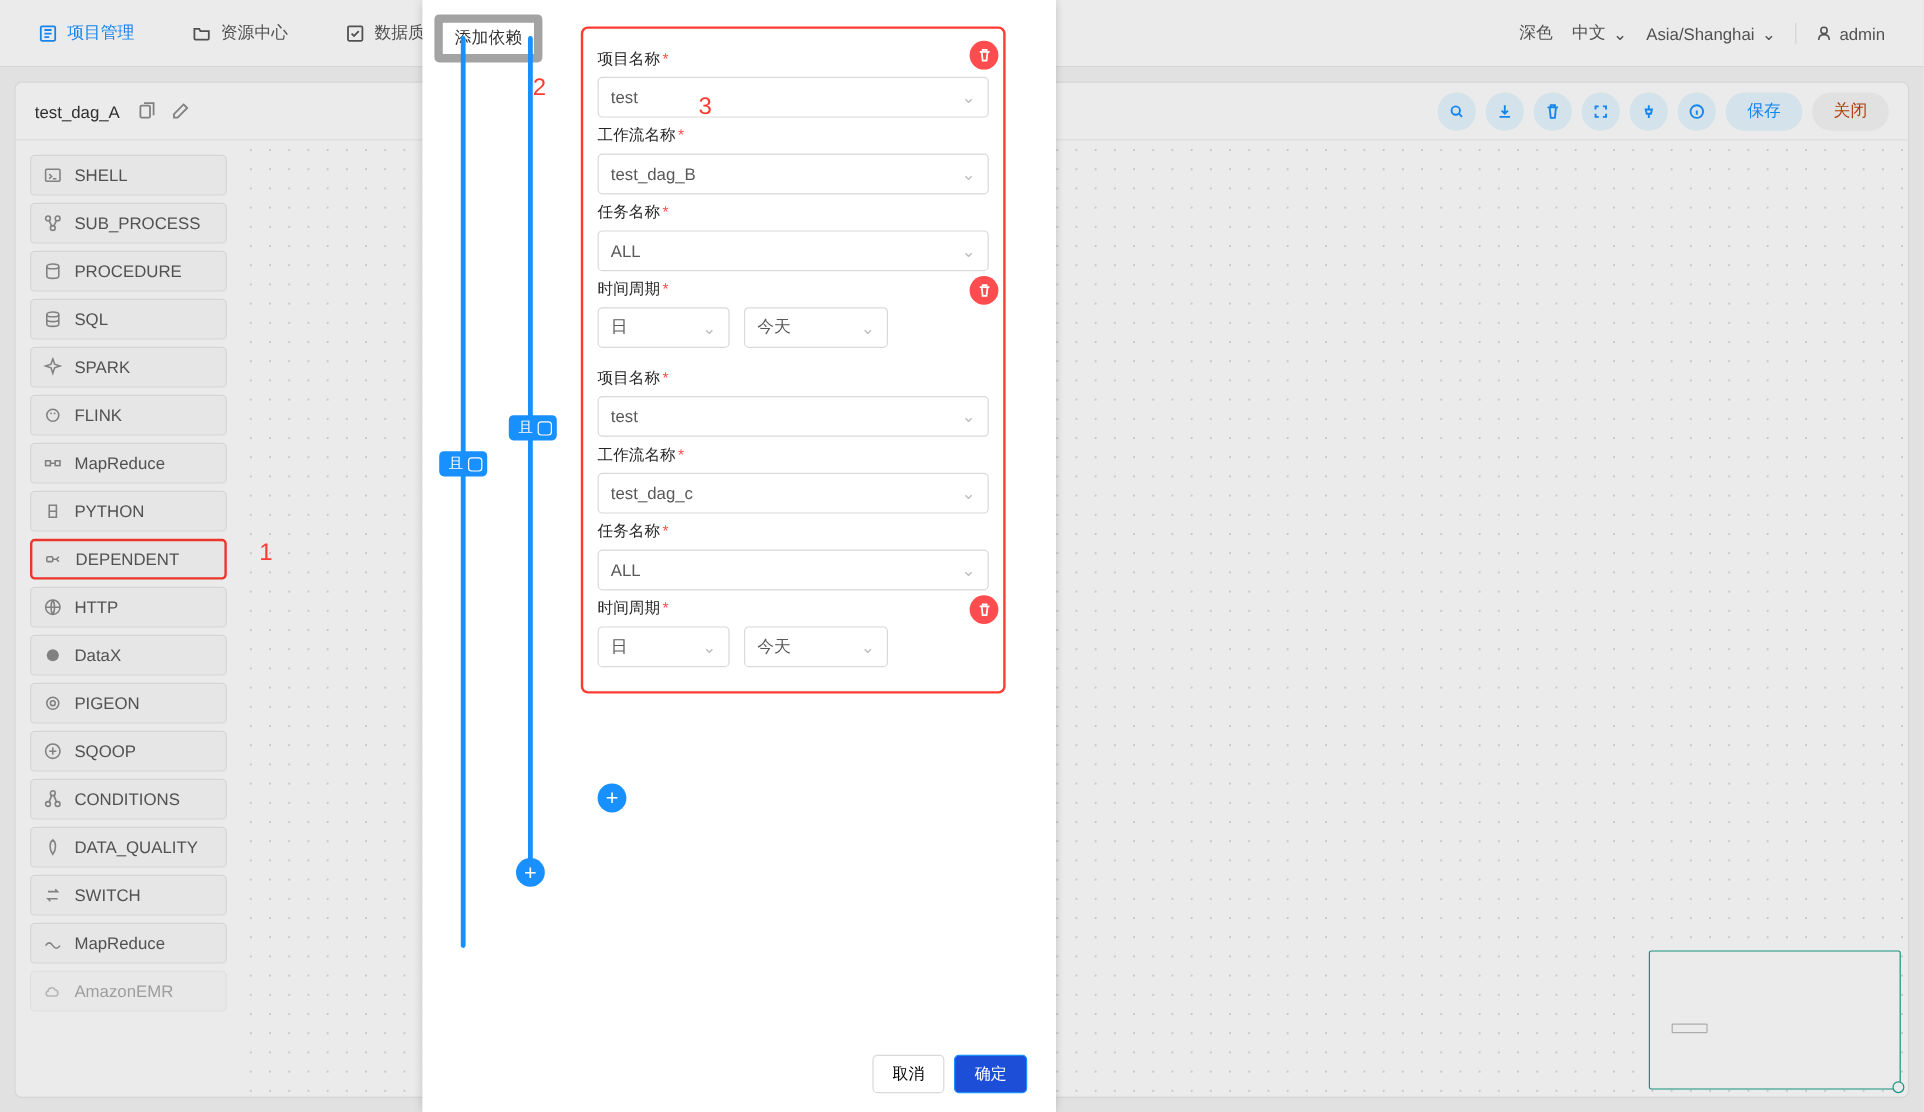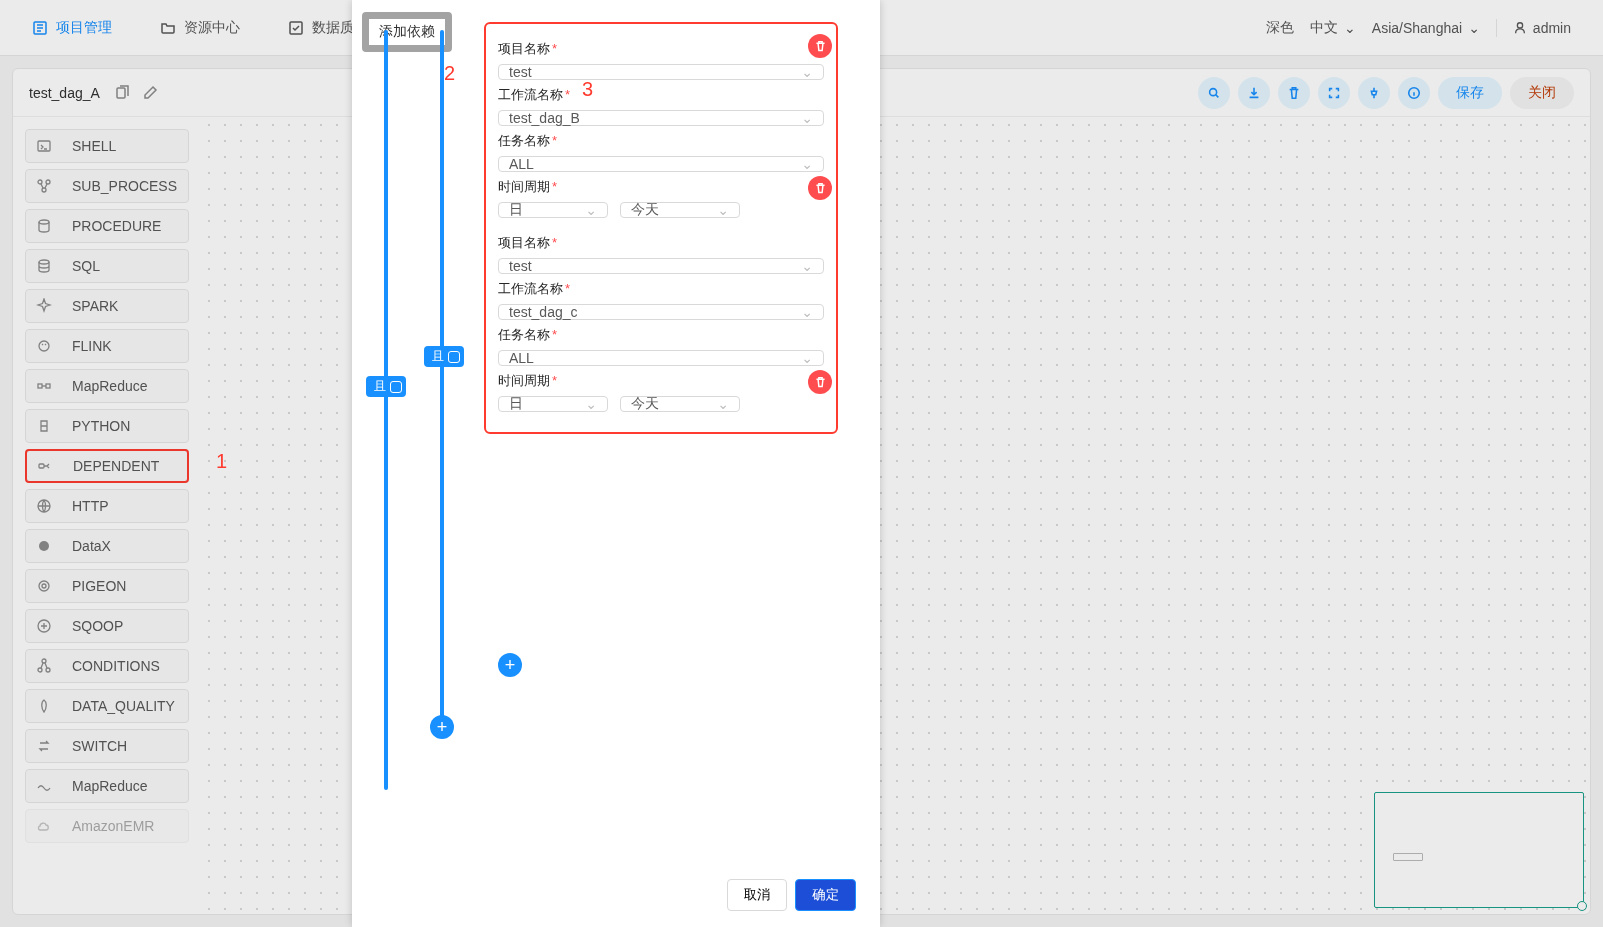--- a/index.html
+++ b/index.html
@@ -22,21 +22,21 @@
     .ws-header { height: 48px; display: flex; align-items: center; padding: 0 16px; border-bottom: 1px solid #f0f0f0; }
     .ws-title { font-weight: 400; margin-right: 8px; }
     .ws-hicon { width: 28px; height: 28px; display: flex; align-items: center; justify-content: center; color: #8c8c8c; cursor: pointer; }
     .ws-toolbar { margin-left: auto; display: flex; gap: 8px; align-items: center; }
     .tool-btn { width: 32px; height: 32px; border-radius: 16px; background: #e6f7ff; display: flex; align-items: center; justify-content: center; color: #1890ff; cursor: pointer; }
     .tool-save { padding: 0 18px; height: 32px; border-radius: 16px; background: #e6f7ff; color: #1890ff; display: flex; align-items: center; cursor: pointer; }
     .tool-close { padding: 0 18px; height: 32px; border-radius: 16px; background: #f5f5f5; color: #c2410c; display: flex; align-items: center; cursor: pointer; }
     
     
     .palette { position: absolute; top: 48px; left: 0; width: 188px; bottom: 0; padding: 12px; overflow-y: auto; }
-    .palette-item { height: 34px; border: 1px solid #e8e8e8; border-radius: 4px; display: flex; align-items: center; gap: 20px; padding: 0 10px; margin-bottom: 6px; background: #fafafa; color: #595959; cursor: grab; }
+    .palette-item { height: 34px; border: 1px solid #e8e8e8; border-radius: 4px; display: flex; align-items: center; gap: 10px; padding: 0 10px; margin-bottom: 6px; background: #fafafa; color: #595959; cursor: grab; }
     .palette-item.highlighted { border: 2px solid #ff3b30; }
     .p-icon { width: 16px; height: 16px; display: inline-flex; color: #8c8c8c; }
     
     
     .canvas { position: absolute; top: 48px; left: 188px; right: 0; bottom: 0; background-image: radial-gradient(#d9d9d9 1px, transparent 1px); background-size: 16px 16px; }
     .node { position: absolute; left: 260px; top: 392px; width: 90px; height: 36px; border: 2px dashed #1890ff; border-radius: 4px; background: rgba(255,255,255,0.6); display: flex; align-items: center; gap: 6px; padding: 0 8px; color: #1890ff; font-weight: 500; overflow: hidden; }
     .node-icon { color:#1890ff; font-size:16px; }
     
     .minimap { position: absolute; right: 6px; bottom: 6px; width: 210px; height: 116px; border: 1px solid #18a08c; border-radius: 2px; background: #fff; }
     .minimap::after{ content:''; position:absolute; right:-4px; bottom:-4px; width:8px; height:8px; border:1px solid #18a08c; border-radius:50%; background:#fff; }
@@ -65,21 +65,21 @@
     .and-outer { left: 14px; top: 376px; }
     .and-inner { left: 72px; top: 346px; }
     .add-circ { position: absolute; width: 24px; height: 24px; border-radius: 50%; background: #1890ff; color: #fff; display: flex; align-items: center; justify-content: center; font-size: 18px; cursor: pointer; }
     .add-inner { left: 146px; top: 653px; }
     .add-outer { left: 78px; top: 715px; }
     
     .form-group { position: absolute; left: 132px; top: 22px; width: 354px; border: 2px solid #ff3b30; border-radius: 6px; padding: 10px 12px 12px; }
     .flabel { font-size: 13px; color: #262626; margin: 6px 0; }
     .flabel .req { color: #ff4d4f; margin-left: 2px; }
     .del-circ { position: absolute; width: 24px; height: 24px; border-radius: 50%; background: #ff4d4f; color: #fff; display: flex; align-items: center; justify-content: center; cursor: pointer; }
-    .fselect { height: 16px; border: 1px solid #d9d9d9; border-radius: 4px; background: #fff; display: flex; align-items: center; padding: 0 10px; color: #595959; position: relative; cursor: pointer; }
+    .fselect { height: 34px; border: 1px solid #d9d9d9; border-radius: 4px; background: #fff; display: flex; align-items: center; padding: 0 10px; color: #595959; position: relative; cursor: pointer; }
     .fselect .caret { position: absolute; right: 10px; color: #bfbfbf; }
     .frow { display: flex; gap: 12px; }
     .frow .fselect { flex: 1; }
     .fblock{ position:relative; margin-bottom:8px; }
     
     svg { display: block; }
   </style>
 </head>
 <body>
 

